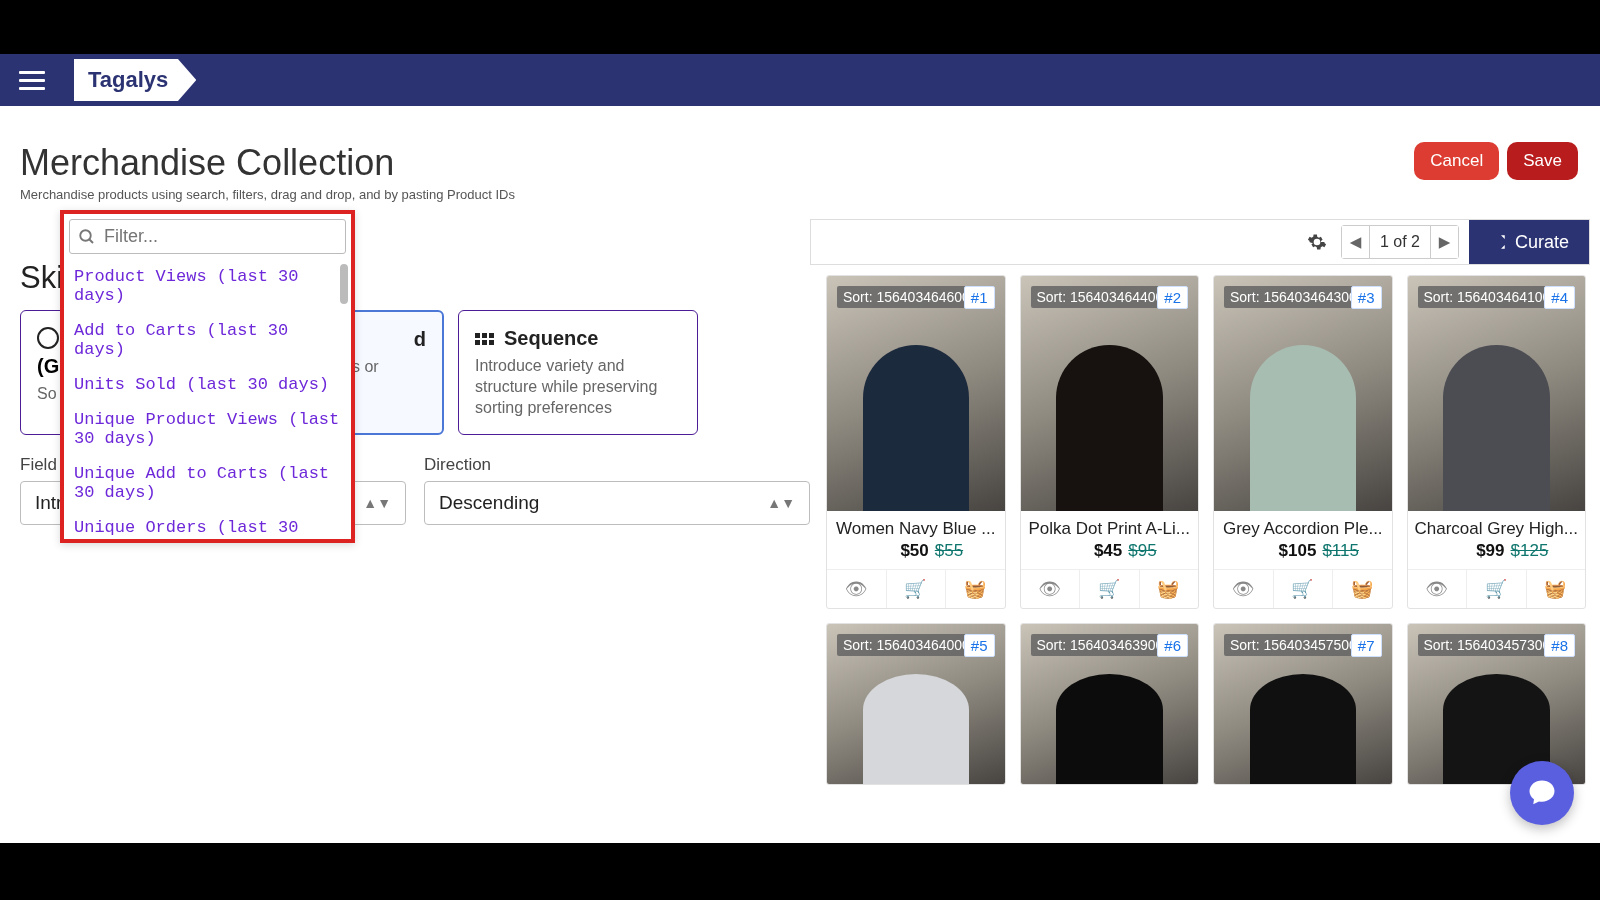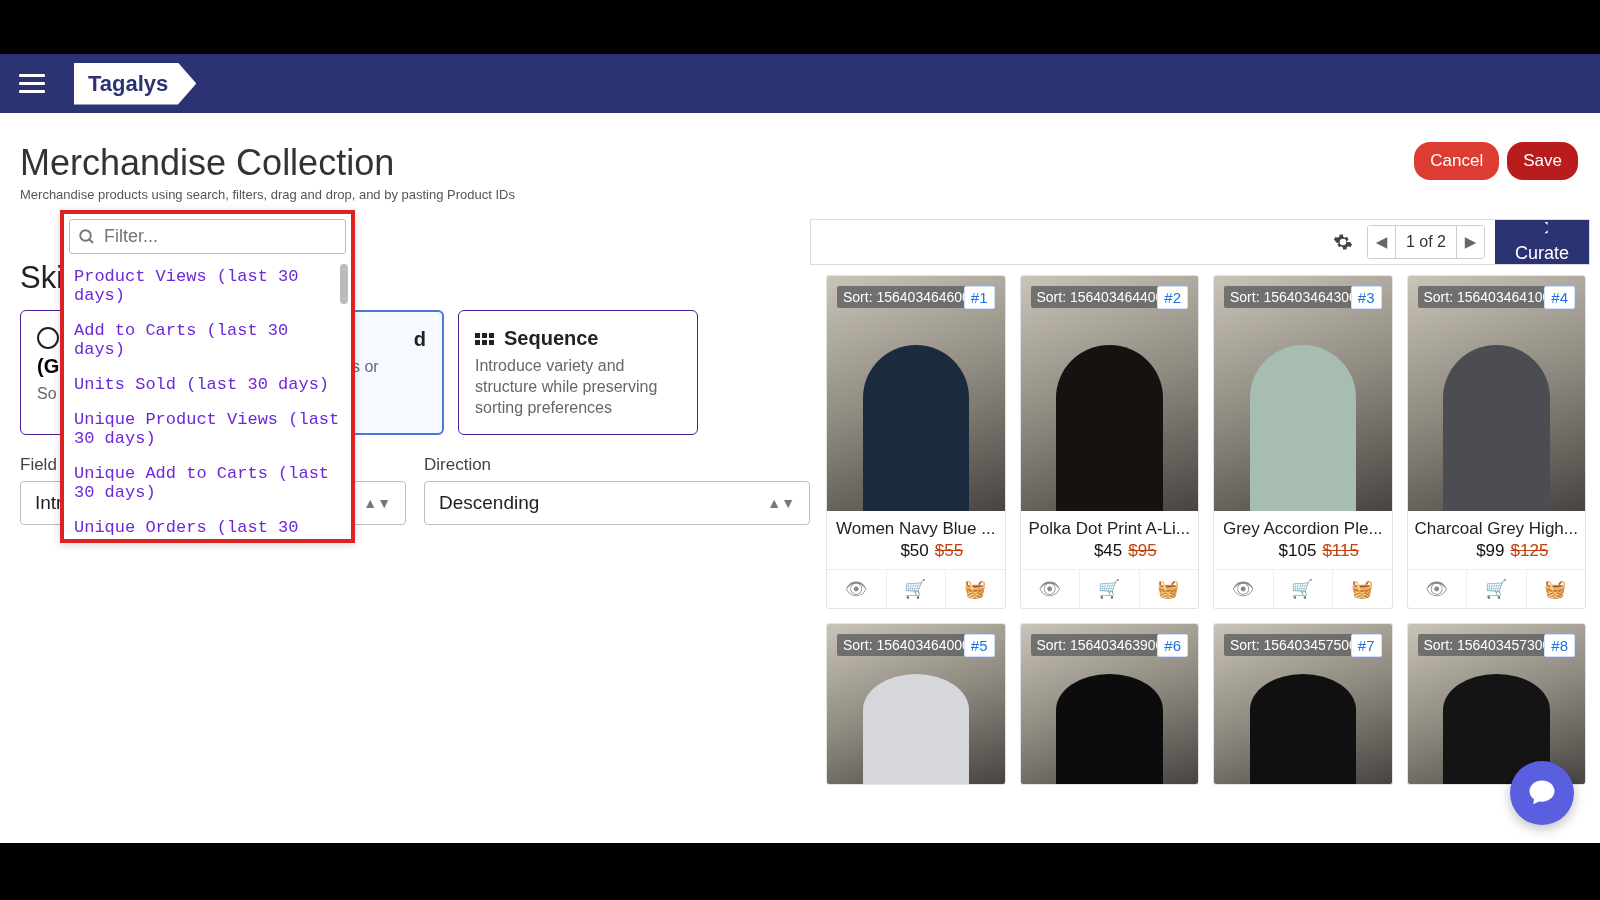--- a/index.html
+++ b/index.html
@@ -1,26 +1,26 @@
 <!DOCTYPE html>
 <html><head>
 <meta charset="utf-8">
 <style>
 * { margin:0; padding:0; box-sizing:border-box; font-family: -apple-system, "Helvetica Neue", Arial, sans-serif; }
 body { background:#000; width:1600px; height:900px; overflow:hidden; }
 .letterbox-content { position:absolute; top:54px; left:0; right:0; height:789px; background:#fff; }
-.topbar { height:59px; background:#2c3373; display:flex; align-items:center; padding:0 15px; }
+.topbar { height:52px; background:#2c3373; display:flex; align-items:center; padding:0 15px; }
 .hamburger { width:34px; height:34px; display:flex; flex-direction:column; justify-content:center; gap:5px; cursor:pointer; padding:4px; }
 .hamburger span { display:block; height:3px; background:#fff; border-radius:1px; }
 .logo-tag { margin-left:25px; background:#fff; padding:8px 28px 8px 14px; position:relative; font-size:22px; font-weight:700; color:#2c3373; clip-path: polygon(0 0, 85% 0, 100% 50%, 85% 100%, 0 100%); }
 .main { position:absolute; top:73px; left:0; right:0; bottom:0; background:#fff; padding:15px 20px; }
 .page-title { font-size:36px; font-weight:400; color:#333; }
 .page-sub { font-size:13px; color:#555; margin-top:3px; }
 .action-buttons { position:absolute; top:15px; right:22px; display:flex; gap:8px; }
-.btn { padding:9px 16px; border-radius:16px; font-size:17px; color:#fff; border:none; cursor:pointer; }
+.btn { padding:9px 16px; border-radius:10px; font-size:17px; color:#fff; border:none; cursor:pointer; }
 .btn-cancel { background:#dc3c31; }
 .btn-save { background:#b91c1c; }
 
 .left-area { position:absolute; left:0; top:78px; width:810px; padding-left:20px; }
 .section-label { font-size:31px; font-weight:500; color:#222; margin-top:55px; }
 .card-row { display:flex; gap:14px; margin-top:14px; }
 .card { border:1px solid #4c1d95; border-radius:6px; padding:16px; width:250px; background:#fff; }
 .card.selected { border:2px solid #4b78d6; background:#f6f9ff; }
 .card-head { font-weight:700; font-size:20px; color:#222; display:flex; align-items:center; gap:10px; }
 .card-desc { font-size:16px; color:#666; margin-top:6px; line-height:1.3; }
@@ -42,32 +42,32 @@
 .tiny-scroll { position:absolute; right:3px; top:50px; width:8px; height:40px; background:#bbb; border-radius:4px; }
 
 .right-toolbar { position:absolute; top:92px; left:810px; right:10px; height:46px; border:1px solid #ddd; display:flex; align-items:center; }
 .total-visible { padding:0 16px; font-size:18px; color:#333; border-right:1px solid #ddd; height:100%; display:flex; align-items:center; font-weight:500; }
 .toolbar-spacer { flex:1; }
 .gear { width:20px; height:20px; color:#444; margin-right:14px; cursor:pointer; }
 .pager { display:flex; align-items:center; border:1px solid #ccc; border-radius:3px; margin-right:10px; height:34px; }
 .pager button { width:28px; height:100%; background:#fff; border:none; border-right:1px solid #ccc; cursor:pointer; font-size:15px; color:#666; }
 .pager button:last-of-type { border-right:none; border-left:1px solid #ccc; }
 .pager span { padding:0 10px; font-size:16px; color:#333; }
-.curate-btn { background:#2c3373; color:#fff; height:100%; padding:0 20px; font-size:18px; display:flex; align-items:center; gap:8px; border:none; cursor:pointer;flex-direction:column; }
+.curate-btn { background:#2c3373; color:#fff; height:100%; padding:0 20px; font-size:18px; display:flex; align-items:center; gap:8px; border:none; cursor:pointer; }
 
 .product-grid { position:absolute; top:148px; left:826px; right:14px; display:grid; grid-template-columns: repeat(4, 1fr); gap:14px; }
 .product-card { border:1px solid #e2e2e2; border-radius:3px; background:#fff; overflow:hidden; position:relative; }
 .sort-label { position:absolute; top:10px; left:10px; background:rgba(100,100,100,.85); color:#fff; font-size:14px; padding:3px 6px; border-radius:2px; }
 .rank-badge { position:absolute; top:10px; right:10px; background:#fff; color:#1a73e8; font-size:15px; padding:2px 6px; border:1px solid #cde0ff; border-radius:2px; font-weight:500; }
 .img-holder { width:100%; height:235px; background:linear-gradient(160deg,#c9c3b8 0%, #8f8a80 50%, #474441 100%); display:flex; align-items:flex-end; justify-content:center; position:relative; overflow:hidden; }
 .skirt { width:60%; height:75%; border-radius:50% 50% 15% 15% / 30% 30% 5% 5%; margin-bottom:-10px; }
 .p-title { font-size:17px; color:#222; text-align:center; padding:8px 6px 0; white-space:nowrap; overflow:hidden; text-overflow:ellipsis; }
 .p-price { text-align:center; padding:2px 0 8px; font-size:17px; }
-.p-price .now { font-weight:400; color:#111;margin-left:32px; }
-.p-price .was { color:#c2410c; text-decoration:line-through; margin-left:6px; }
+.p-price .now { font-weight:700; color:#111;margin-left:32px; }
+.p-price .was { color:#0f766e; text-decoration:line-through; margin-left:6px; }
 .p-actions { display:flex; border-top:1px solid #eee; }
 .p-actions div { flex:1; text-align:center; padding:8px 0; color:#888; border-right:1px solid #eee; font-size:18px; }
 .p-actions div:last-child { border-right:none; }
 
 
 .product-card.short .img-holder { height:160px; }
 
 .chat-bubble { position:absolute; right:26px; bottom:18px; width:64px; height:64px; background:#5a5fe0; border-radius:50%; display:flex; align-items:center; justify-content:center; box-shadow:0 4px 12px rgba(0,0,0,.25); cursor:pointer; }
 .chat-bubble svg { width:30px; height:30px; fill:#fff; }
 

